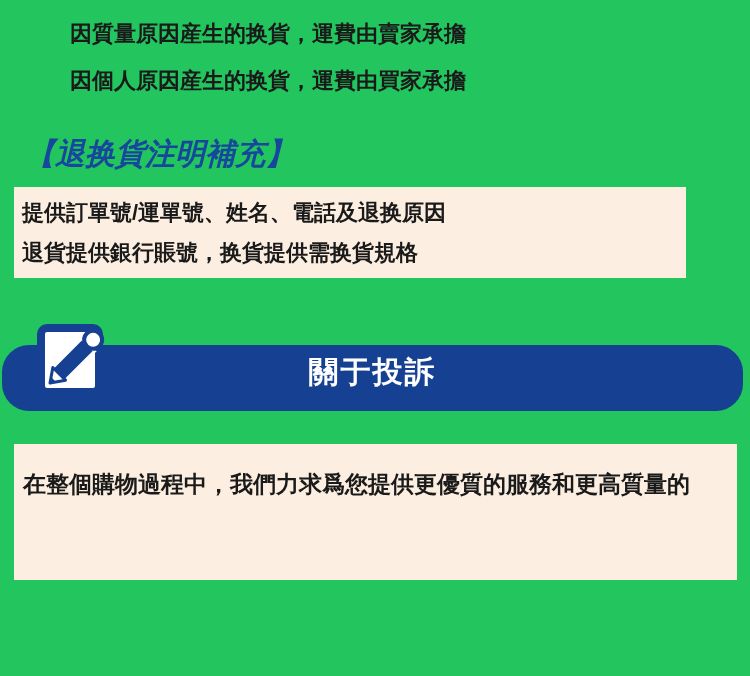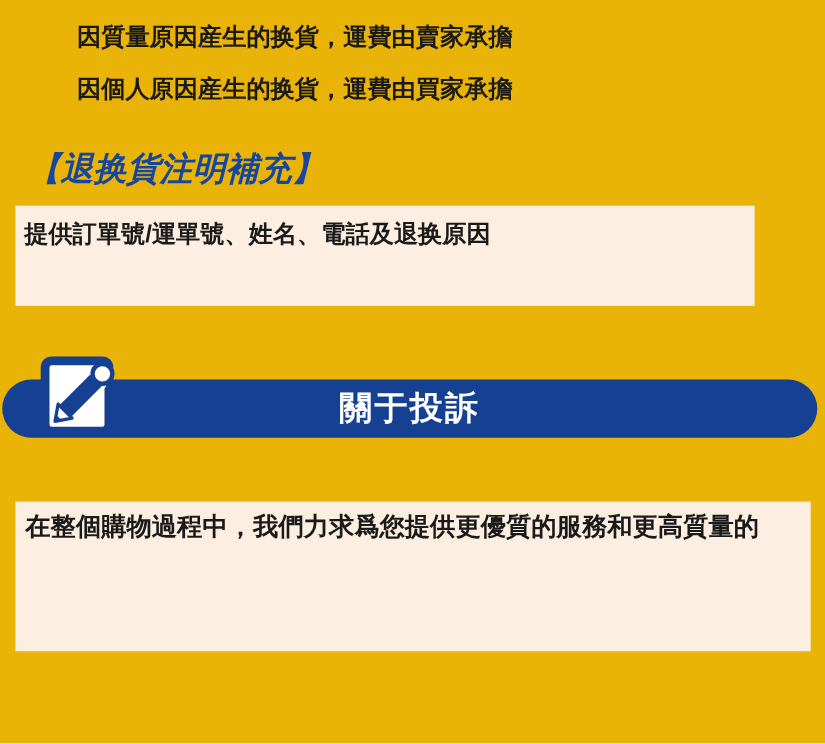--- a/index.html
+++ b/index.html
@@ -1,21 +1,21 @@
 <!DOCTYPE html>
 <html><head>
 <meta charset="utf-8">
 <style>
   * { margin:0; padding:0; box-sizing:border-box; }
   html,body { background:#ffffff; }
   body { font-family:"Liberation Sans","DejaVu Sans",sans-serif; }
   .page {
     position:relative;
     width:750px; height:676px;
-    background:#eab308;
+    background:#22c55e;
     overflow:hidden;
     color:#1b1b1b;
   }
   .note {
     position:absolute; left:70px;
     font-size:22px; font-weight:600;
     color:#1a1a1a; line-height:28px;
     white-space:nowrap;
   }
   .note-1 { top:20px; }
@@ -31,36 +31,36 @@
   .panel-return {
     left:14px; top:187px; width:672px; height:91px;
     padding:6px 0 0 8px;
   }
   .panel-return .panel-line {
     font-size:22px; font-weight:600; line-height:40px;
     color:#1a1a1a; white-space:nowrap;
   }
   .banner {
     position:absolute; left:2px; top:345px;
-    width:741px; height:53px;
+    width:741px; height:66px;
     background:#164193; border-radius:27px;
   }
   .banner-title {
     width:100%; text-align:center;
     font-size:30px; font-weight:700;
     color:#ffffff; line-height:53px;
     letter-spacing:2px;
   }
   .banner-icon {
     position:absolute; left:36px; top:315px;
     width:70px; height:84px; z-index:2;
   }
   .panel-complaint {
-    left:14px; top:456px; width:723px; height:136px;
-    padding:0 0 0 9px;
+    left:14px; top:444px; width:723px; height:136px;
+    padding:18px 0 0 9px;
   }
   .panel-complaint .panel-line {
     font-size:23px; font-weight:600; line-height:45px;
     color:#1a1a1a; white-space:nowrap;
   }
   .email {
     color:#e80000; font-weight:700;
     font-family:"Liberation Sans",sans-serif;
     background:#fdf6ec; padding:0 2px;
   }
@@ -70,20 +70,21 @@
 
 <div class="page">
 
   <div class="note note-1">因質量原因産生的换貨，運費由賣家承擔</div>
   <div class="note note-2">因個人原因産生的换貨，運費由買家承擔</div>
 
   <div class="section-heading">【退换貨注明補充】</div>
 
   <div class="panel panel-return">
     <div class="panel-line">提供訂單號/運單號、姓名、電話及退换原因</div>
+    <div class="panel-line">退貨提供銀行賬號，换貨提供需换貨規格</div>
   </div>
 
   <div class="banner">
     <div class="banner-title">關于投訴</div>
   </div>
 
   <svg class="banner-icon" viewBox="0 0 70 84" xmlns="http://www.w3.org/2000/svg">
     <rect x="5" y="13" width="58" height="64" rx="6" fill="#ffffff" stroke="#164193" stroke-width="8"></rect>
     <g transform="translate(14,68) rotate(-45)">
       <rect x="12" y="-9" width="42" height="18" fill="#164193" stroke="#ffffff" stroke-width="3"></rect>

